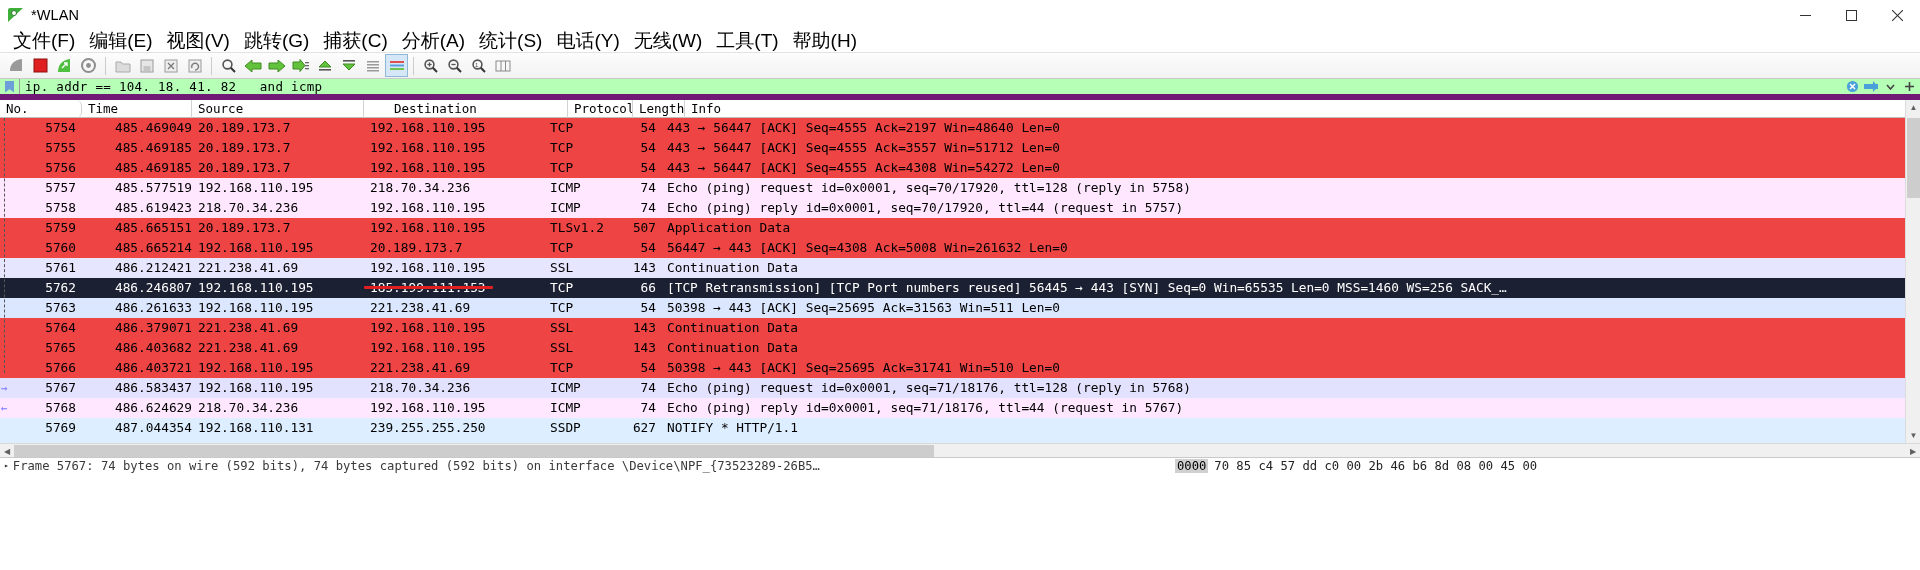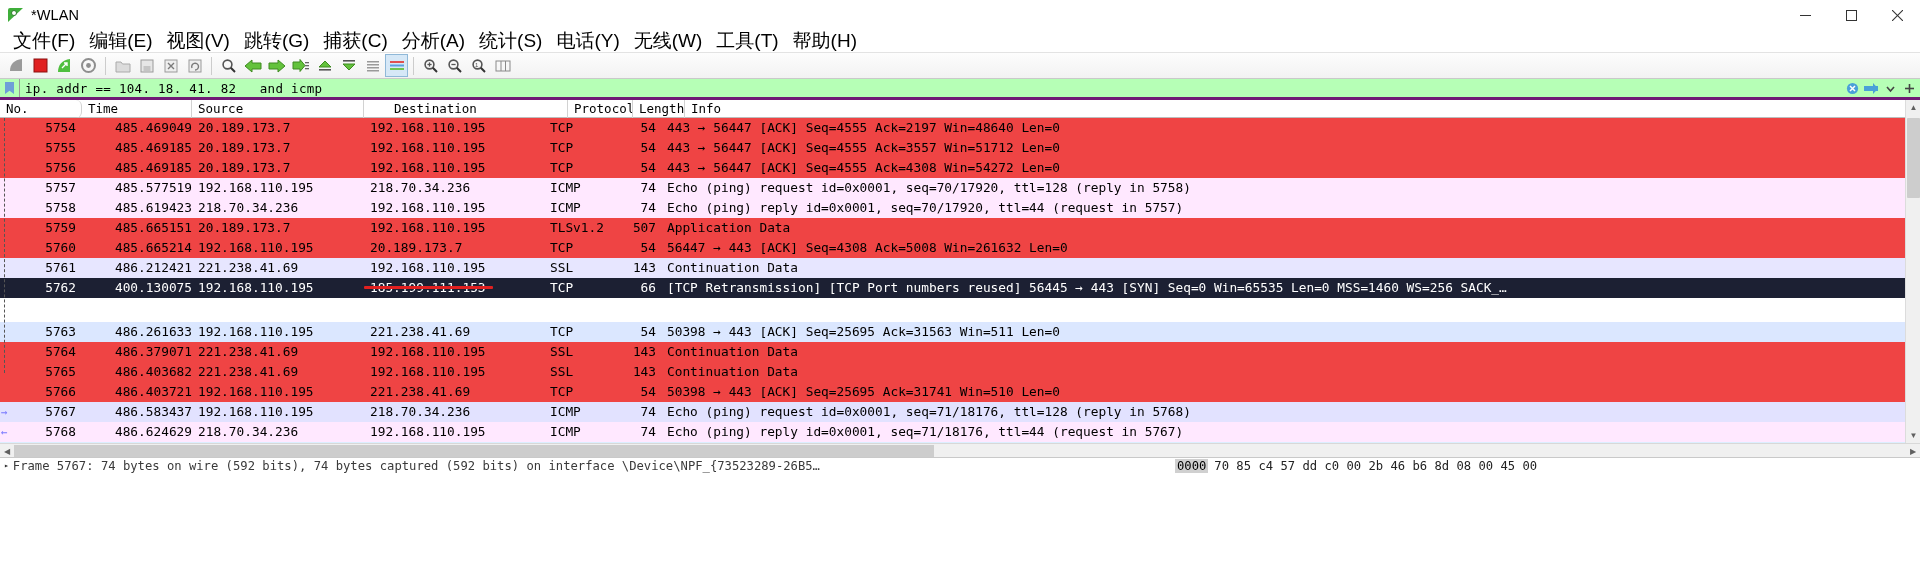--- a/index.html
+++ b/index.html
@@ -89,21 +89,21 @@
     width: 1px; height: 18px; background: #cccccc; margin: 0 4px;
   }
   .tb.active { background: #d6e8f7; border: 1px solid #8fb8d8; }
 
   
   .filterbar {
     height: 21px;
     display: flex;
     align-items: stretch;
     background: #f0f0f0;
-    border-bottom: 3px solid #701a75;
+    border-bottom: 6px solid #701a75;
   }
   .filter-bookmark {
     width: 20px;
     background: #b6ffb6;
     display: flex; align-items: center; justify-content: center;
     border-right: 1px solid #9b9b9b;
   }
   .bookmark-glyph {
     width: 9px; height: 12px;
     background: #6f9fd8;
@@ -179,21 +179,21 @@
   .p-dst  { width: 180px; padding-left: 6px; position: relative; }
   .p-prot { width: 65px;  padding-left: 6px; }
   .p-len  { width: 52px;  text-align: right; padding-right: 5px; }
   .p-info { flex: 1; padding-left: 6px; }
 
   .row-tcp   { background: #ef4444; }
   .row-icmp  { background: #ffe8ff; }
   .row-ssl   { background: #e7e6ff; }
   .row-udp   { background: #dceeff; }
   .row-sel   { background: #1c2033; color: #ffffff; }
-  .row-blue  { background: #dbe7ff; margin-top: 24px; }
+  .row-blue  { background: #dbe7ff; }
   .row-focus { background: #e2e2ff; }
 
   
   .tcp-stream-line {
     position: absolute;
     left: 4px;
     width: 1px;
     border-left: 1px dashed #555;
   }
 
@@ -568,21 +568,21 @@
         <div class="pcell p-no">5761</div>
         <div class="pcell p-time">486.212421</div>
         <div class="pcell p-src">221.238.41.69</div>
         <div class="pcell p-dst">192.168.110.195</div>
         <div class="pcell p-prot">SSL</div>
         <div class="pcell p-len">143</div>
         <div class="pcell p-info">Continuation Data</div>
       </div>
       <div class="prow row-sel">
         <div class="pcell p-no">5762</div>
-        <div class="pcell p-time">400.130075</div>
+        <div class="pcell p-time">486.246807</div>
         <div class="pcell p-src">192.168.110.195</div>
         <div class="pcell p-dst">185.199.111.153</div>
         <div class="pcell p-prot">TCP</div>
         <div class="pcell p-len">66</div>
         <div class="pcell p-info">[TCP Retransmission] [TCP Port numbers reused] 56445 → 443 [SYN] Seq=0 Win=65535 Len=0 MSS=1460 WS=256 SACK_…</div>
       </div>
       <div class="prow row-blue">
         <div class="pcell p-no">5763</div>
         <div class="pcell p-time">486.261633</div>
         <div class="pcell p-src">192.168.110.195</div>

